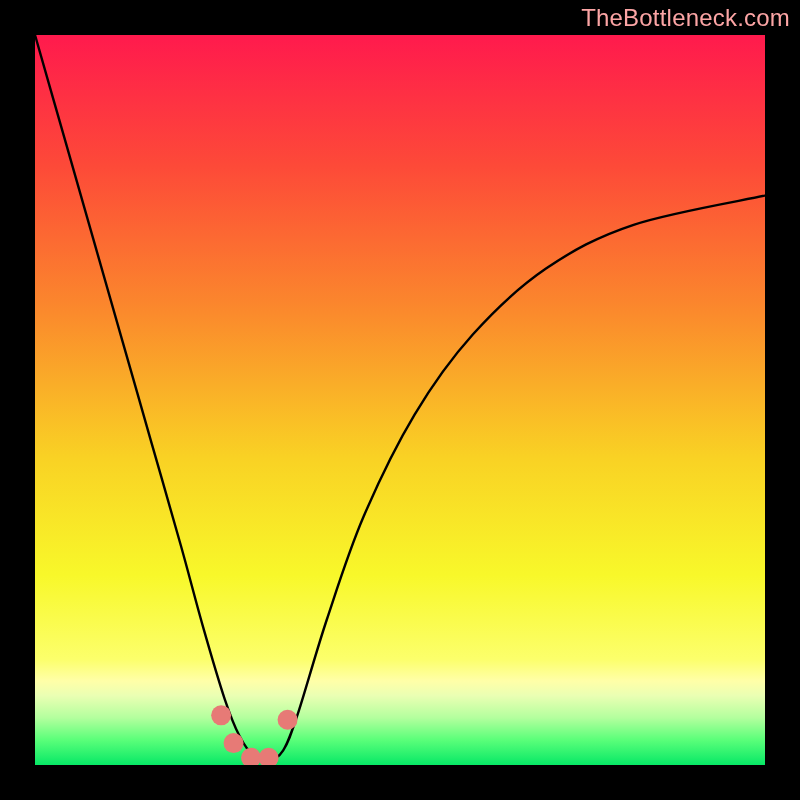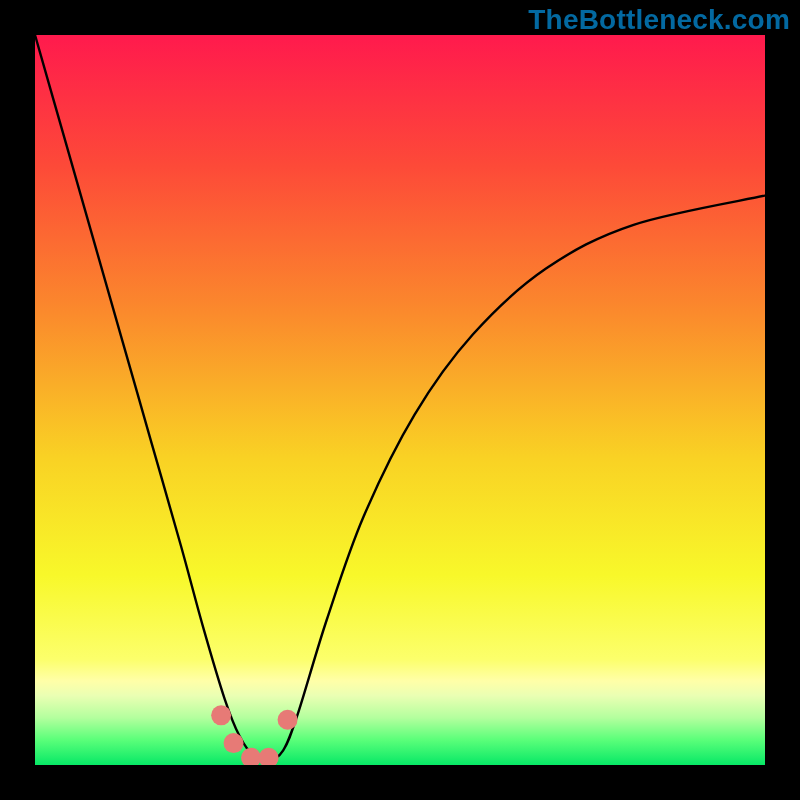--- a/index.html
+++ b/index.html
@@ -17,23 +17,23 @@
     height: 800px;
     background: #000;
   }
   #plot-area {
     position: absolute;
   }
   #watermark {
     position: absolute;
     top: 4px;
     right: 10px;
-    font-size: 28px;
-    color: #0369a1;
-    font-weight: 700;
+    font-size: 24px;
+    color: #fca5a5;
+    font-weight: 400;
     letter-spacing: 0.2px;
     user-select: none;
   }
 </style>
 </head>
 <body>
 
 <div id="chart-container">
   <div id="plot-area" style="left: 35px; top: 35px; width: 730px; height: 730px;"><svg width="730" height="730" viewBox="0 0 730 730">
         <defs>

